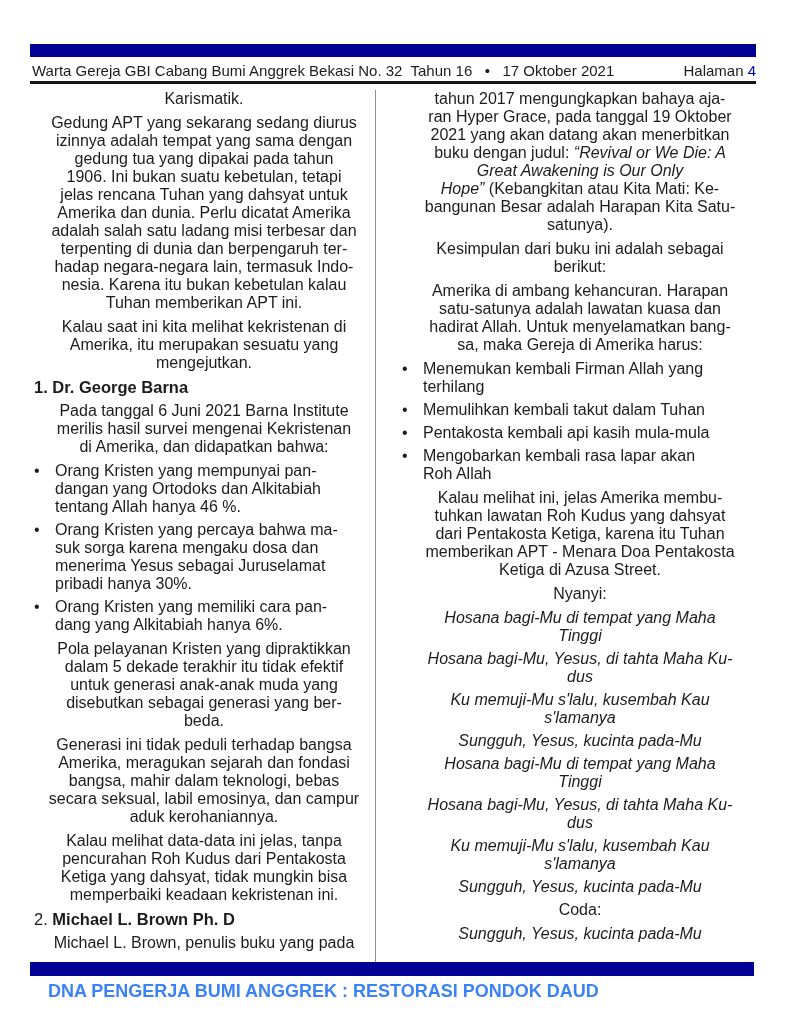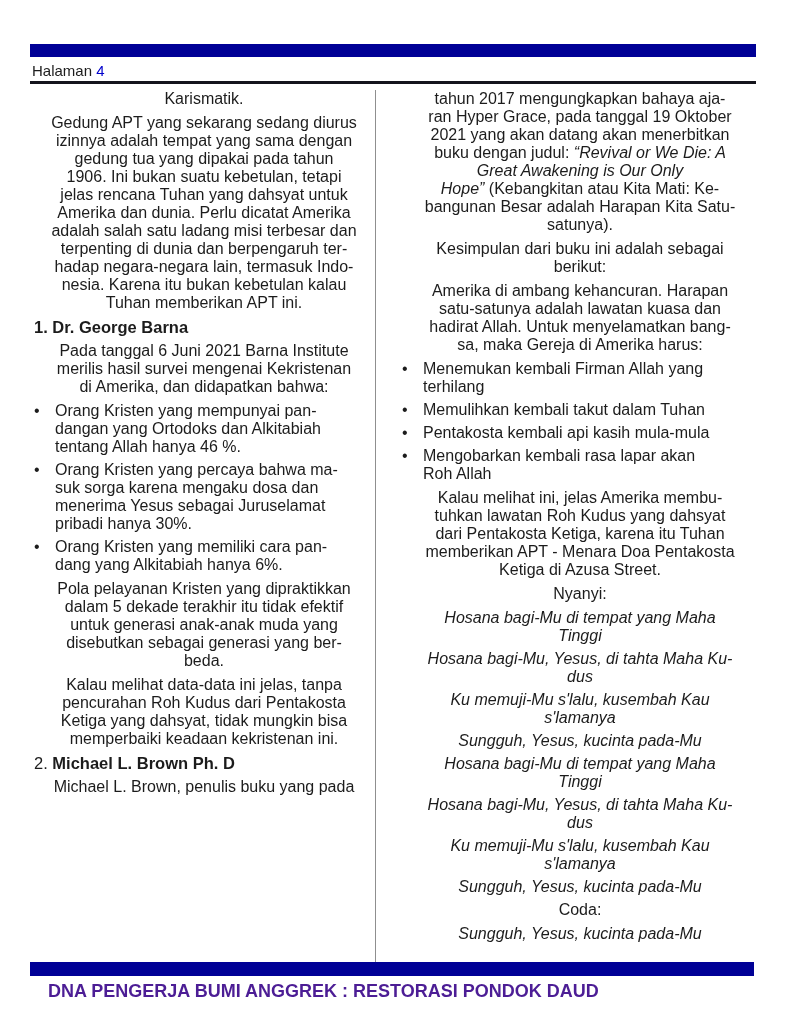--- a/index.html
+++ b/index.html
@@ -72,52 +72,56 @@
   .bottom-bar {
     position: absolute;
     left: 30px; right: 32px; top: 962px; height: 14px;
     background: #000096;
   }
   .footer-line {
     position: absolute;
     left: 48px; top: 981px;
     font-size: 18px;
     font-weight: bold;
-    color: #4c1d95;
+    color: #3b82f6;
     letter-spacing: 0px;
   }
 </style>
 </head>
 <body>
 
 <div class="page">
 
   <div class="top-bar"></div>
 
   <div class="header-row">
+    <span class="header-title">Warta Gereja GBI Cabang Bumi Anggrek Bekasi No. 32  Tahun 16   •   17 Oktober 2021</span>
     <span class="page-indicator"><span>Halaman </span><span class="page-num">4</span></span>
   </div>
 
   <div class="header-rule"></div>
 
   <div class="content">
 
     <div class="col-left">
       <p class="para">Karismatik.</p>
       <p class="para">Gedung APT yang sekarang sedang diurus
 izinnya adalah tempat yang sama dengan
 gedung tua yang dipakai pada tahun
 1906. Ini bukan suatu kebetulan, tetapi
 jelas rencana Tuhan yang dahsyat untuk
 Amerika dan dunia. Perlu dicatat Amerika
 adalah salah satu ladang misi terbesar dan
 terpenting di dunia dan berpengaruh ter-
 hadap negara-negara lain, termasuk Indo-
 nesia. Karena itu bukan kebetulan kalau
 Tuhan memberikan APT ini.</p>
+      <p class="para">Kalau saat ini kita melihat kekristenan di
+Amerika, itu merupakan sesuatu yang
+mengejutkan.</p>
       <h3 class="heading">1. Dr. George Barna</h3>
       <p class="para">Pada tanggal 6 Juni 2021 Barna Institute
 merilis hasil survei mengenai Kekristenan
 di Amerika, dan didapatkan bahwa:</p>
       <div class="bullet-list">
         <div class="bullet-item">
           <span class="marker">•</span>
           <span class="btext">Orang Kristen yang mempunyai pan-
 dangan yang Ortodoks dan Alkitabiah
 tentang Allah hanya 46 %.</span>
@@ -133,20 +137,25 @@
           <span class="marker">•</span>
           <span class="btext">Orang Kristen yang memiliki cara pan-
 dang yang Alkitabiah hanya 6%.</span>
         </div>
       </div>
       <p class="para">Pola pelayanan Kristen yang dipraktikkan
 dalam 5 dekade terakhir itu tidak efektif
 untuk generasi anak-anak muda yang
 disebutkan sebagai generasi yang ber-
 beda.</p>
+      <p class="para">Generasi ini tidak peduli terhadap bangsa
+Amerika, meragukan sejarah dan fondasi
+bangsa, mahir dalam teknologi, bebas
+secara seksual, labil emosinya, dan campur
+aduk kerohaniannya.</p>
       <p class="para">Kalau melihat data-data ini jelas, tanpa
 pencurahan Roh Kudus dari Pentakosta
 Ketiga yang dahsyat, tidak mungkin bisa
 memperbaiki keadaan kekristenan ini.</p>
       <h3 class="heading"><span class="seg-plain">2. </span><span class="seg-bold">Michael L. Brown Ph. D</span></h3>
       <p class="para">Michael L. Brown, penulis buku yang pada</p>
     </div>
 
     <div class="divider"></div>
 

